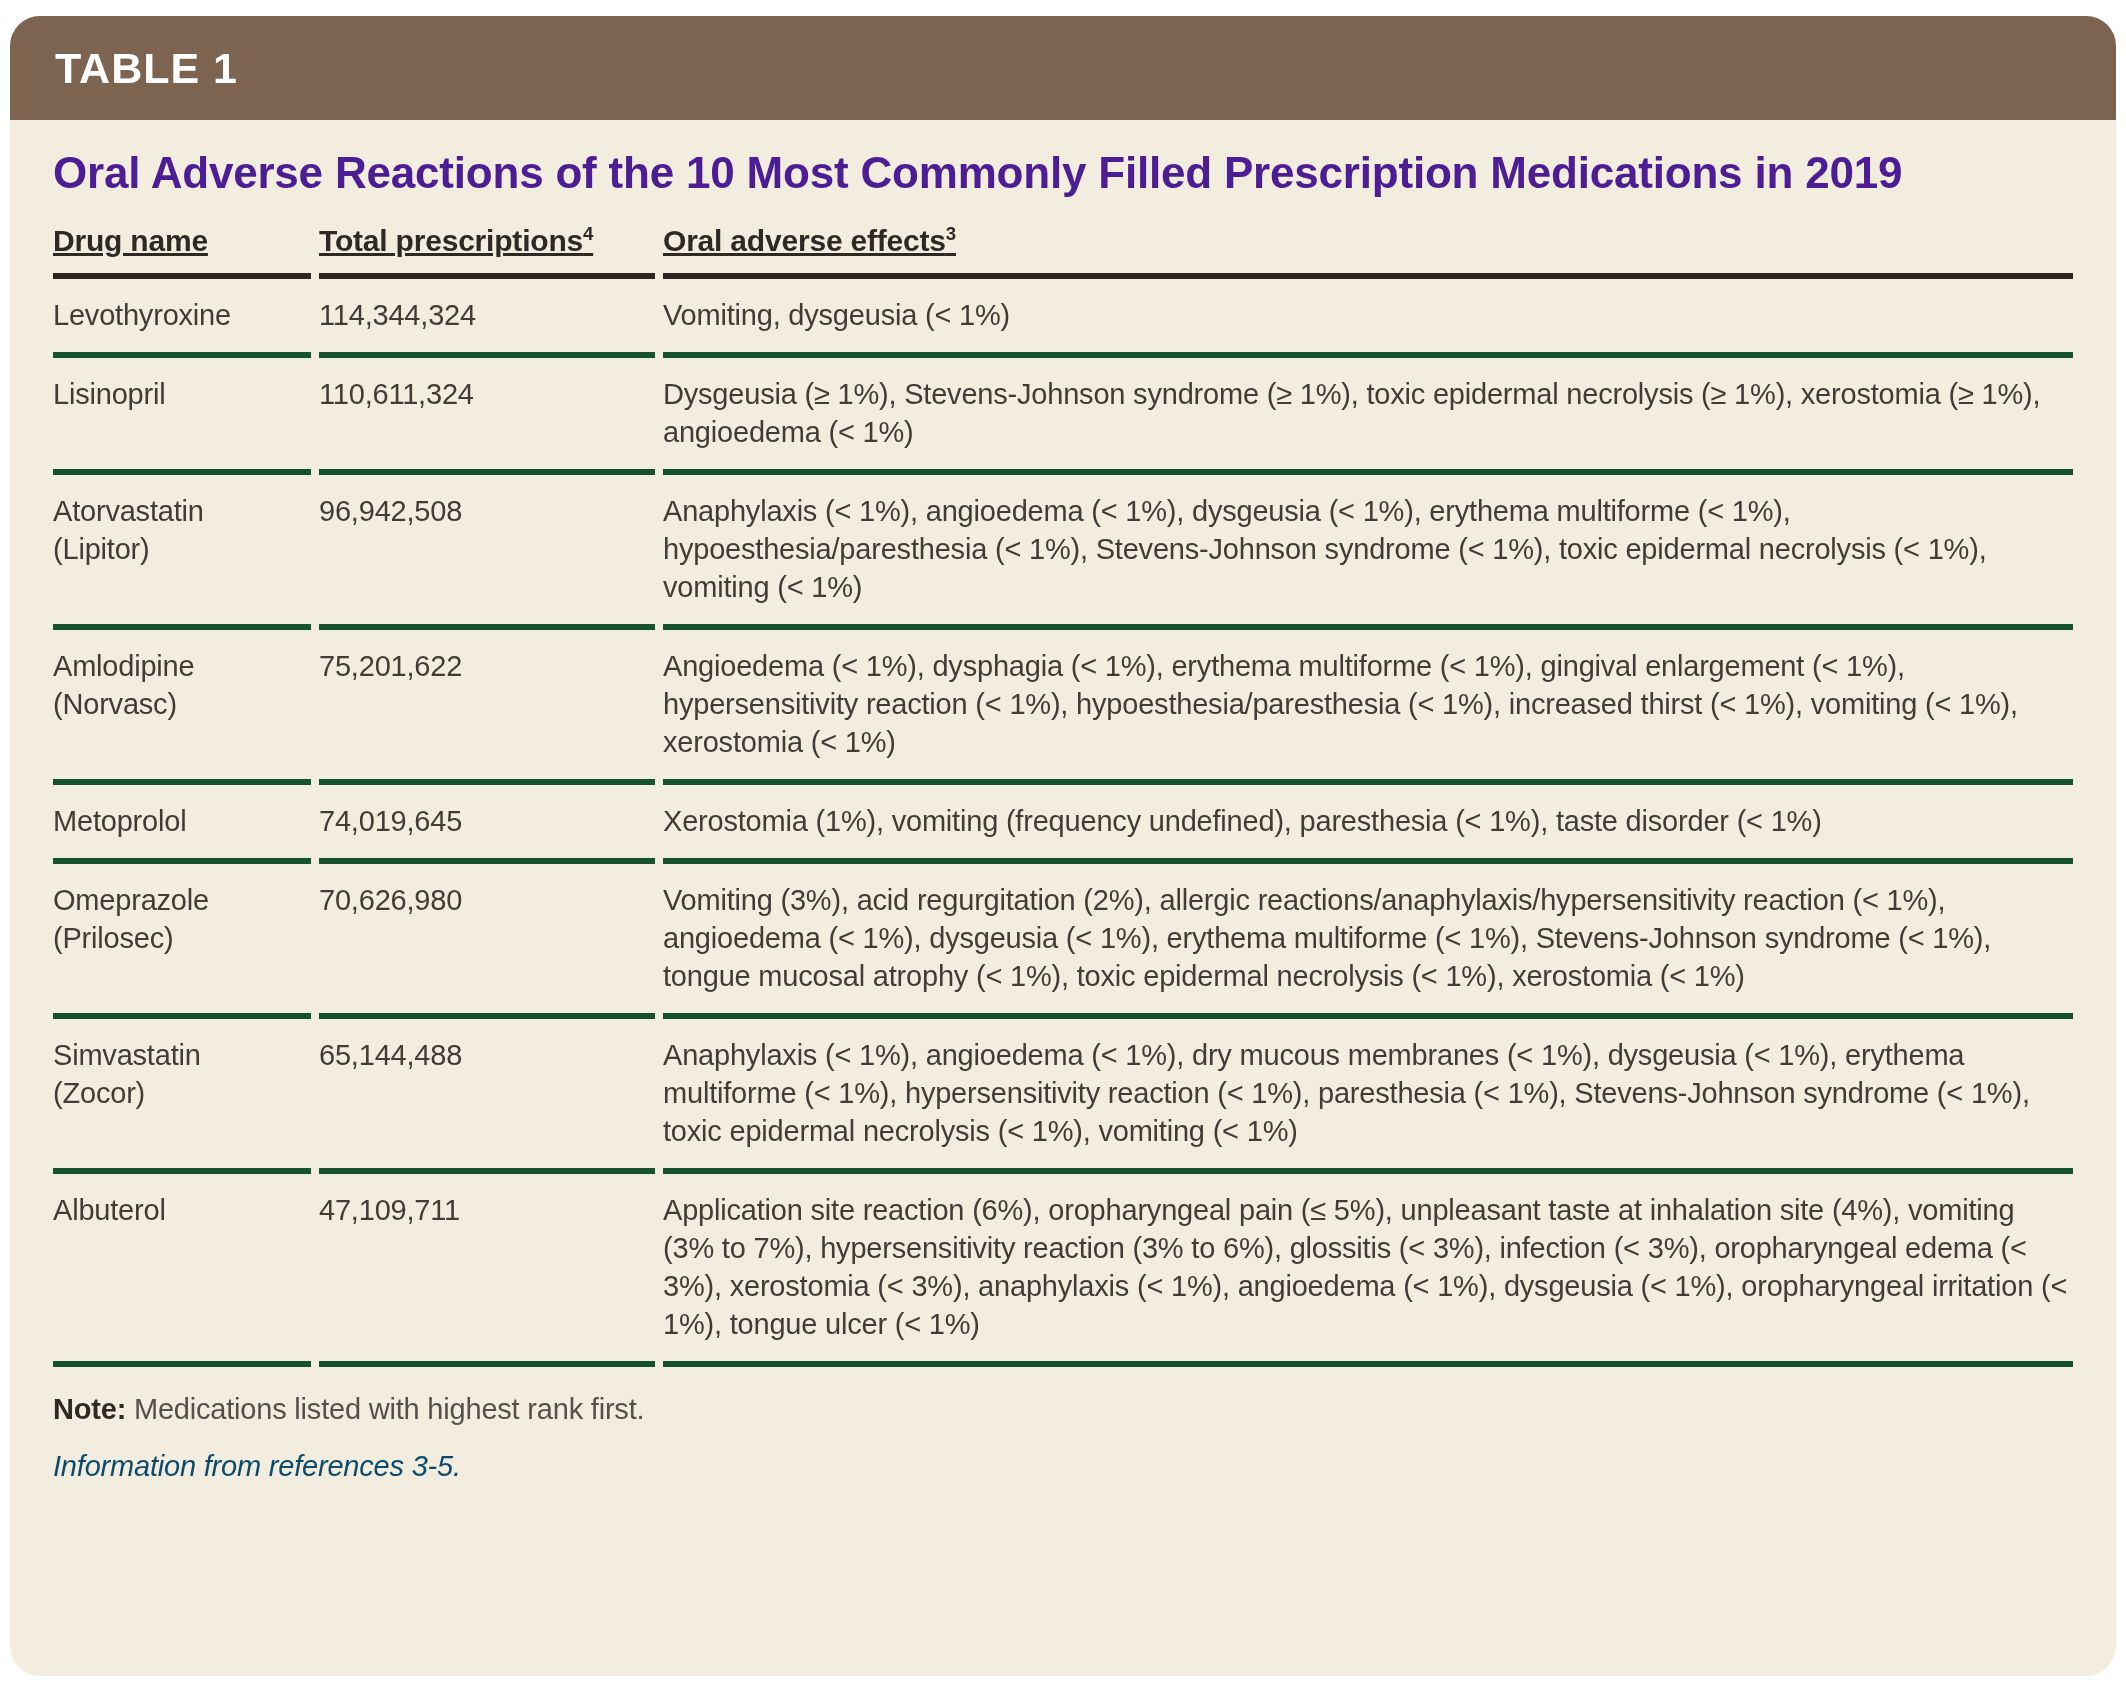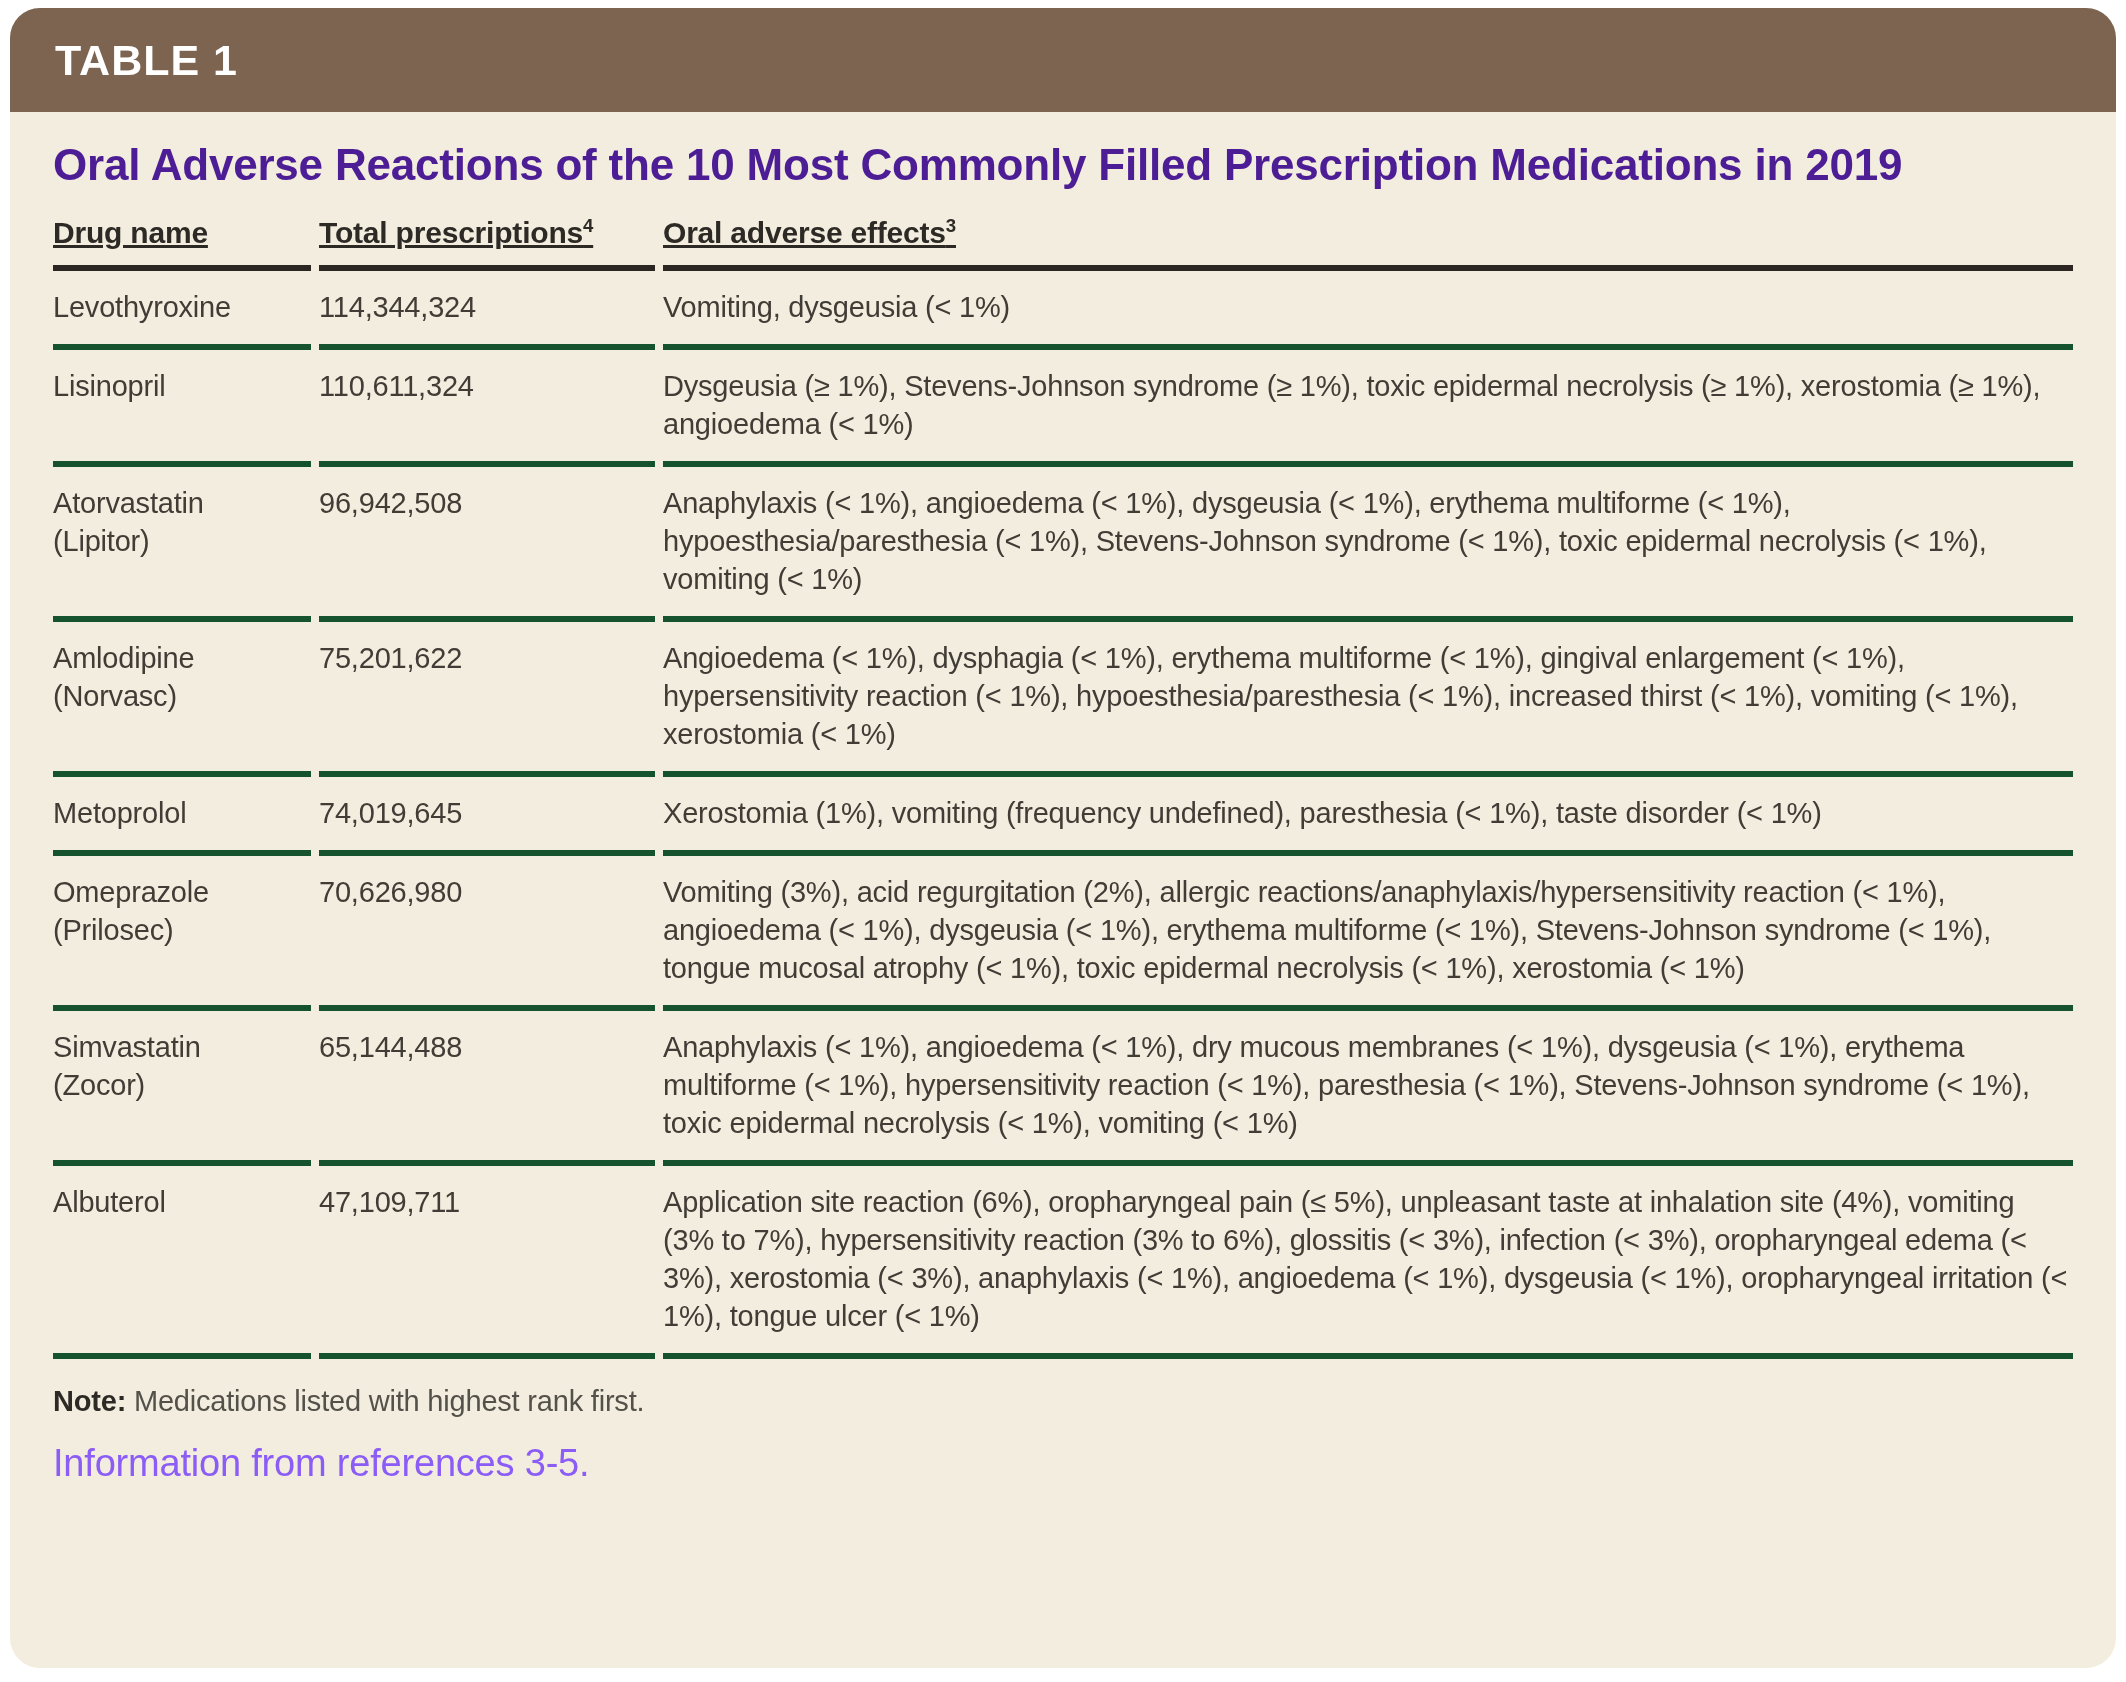--- a/index.html
+++ b/index.html
@@ -4,21 +4,21 @@
 <style>
   html,body{margin:0;padding:0;}
   body{
     width:2126px;height:1682px;
     background:#ffffff;
     font-family:"Liberation Sans", sans-serif;
     position:relative;
     -webkit-font-smoothing:antialiased;
   }
   .card{
-    position:absolute;left:10px;top:8px;
+    position:absolute;left:10px;top:16px;
     width:2106px;height:1660px;
     background:#f2edde;
     border-radius:30px;
     overflow:hidden;
   }
   .banner{
     height:104px;
     background:#7c6450;
     display:flex;align-items:center;
     padding:0 45px;
@@ -74,22 +74,23 @@
   }
   sup{font-size:0.62em;line-height:0;}
   .note{
     font-size:29px;
     color:#54504a;
     margin:26px 0 0 0;
     letter-spacing:-0.2px;
   }
   .note-label{font-weight:bold;color:#2d2a26;margin-top:45px;}
   .source{
-    font-size:38px;
-    color:#8b5cf6;
+    font-size:29px;
+    font-style:italic;
+    color:#0c4a6e;
     margin:24px 0 0 0;
     letter-spacing:-0.2px;
   }
 </style>
 </head>
 <body>
 
 <div class="card">
   <div class="banner">
     <span class="banner-label">TABLE 1</span>

